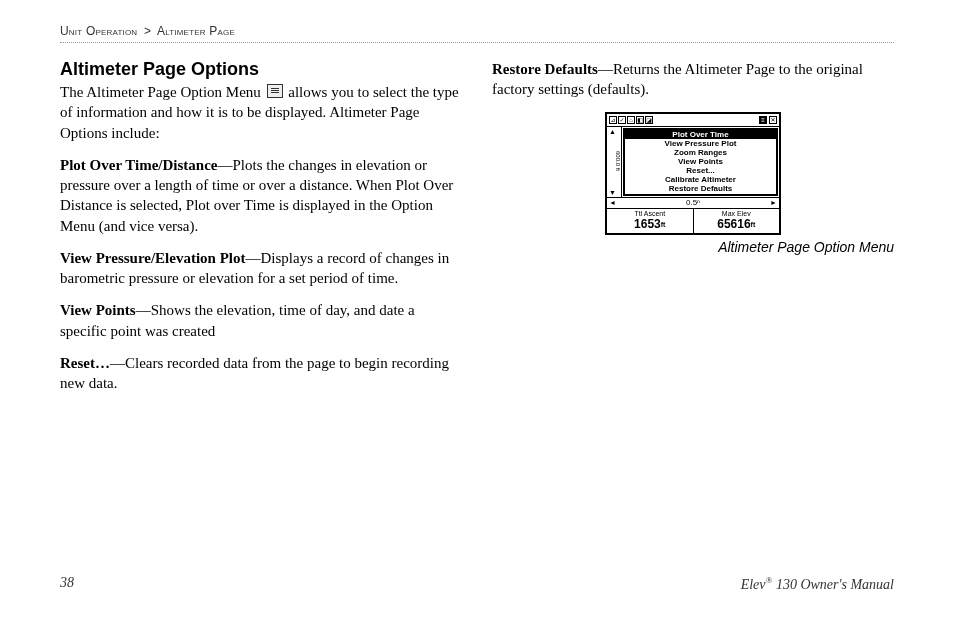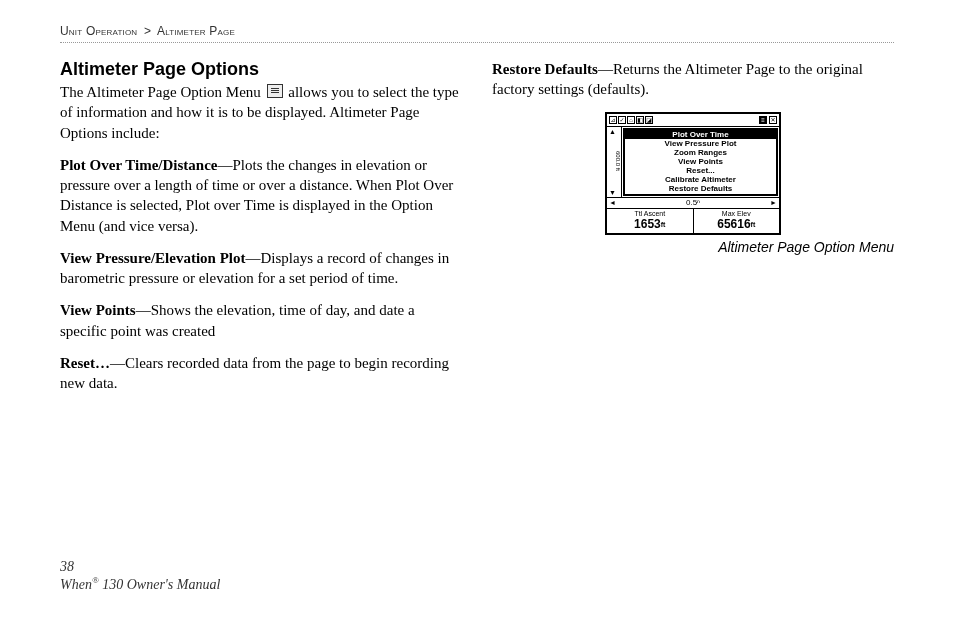--- a/index.html
+++ b/index.html
@@ -178,21 +178,20 @@
   .footer {
     position: absolute;
     left: 60px;
     right: 60px;
     bottom: 28px;
     display: flex;
     justify-content: space-between;
     font-style: italic;
     font-size: 14px;
     color: #333;
-    flex-direction: column;
   }
   .footer .sup { font-size: 9px; vertical-align: super; font-style: italic; }
 </style>
 </head>
 <body>
 
 <div class="page">
   <div class="breadcrumb">
     <span>Unit Operation</span>
     <span class="sep">&gt;</span>
@@ -270,16 +269,16 @@
           </div>
         </div>
         <div class="caption">Altimeter Page Option Menu</div>
       </div>
     </div>
   </div>
 
   <div class="footer">
     <span>38</span>
     <span>
-      <span>When</span><span class="sup">®</span><span> 130 Owner's Manual</span>
+      <span>Elev</span><span class="sup">®</span><span> 130 Owner's Manual</span>
     </span>
   </div>
 </div>
 
 </body></html>

